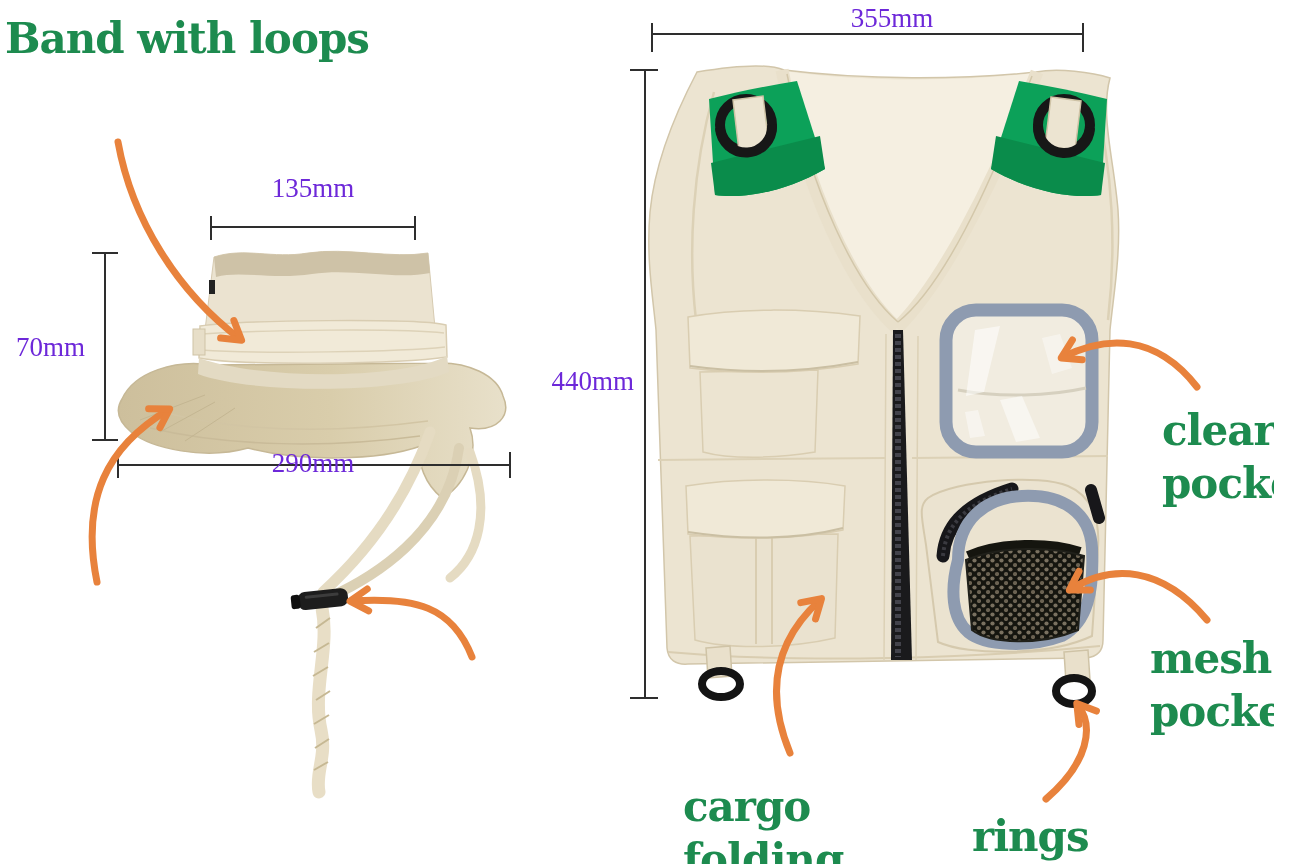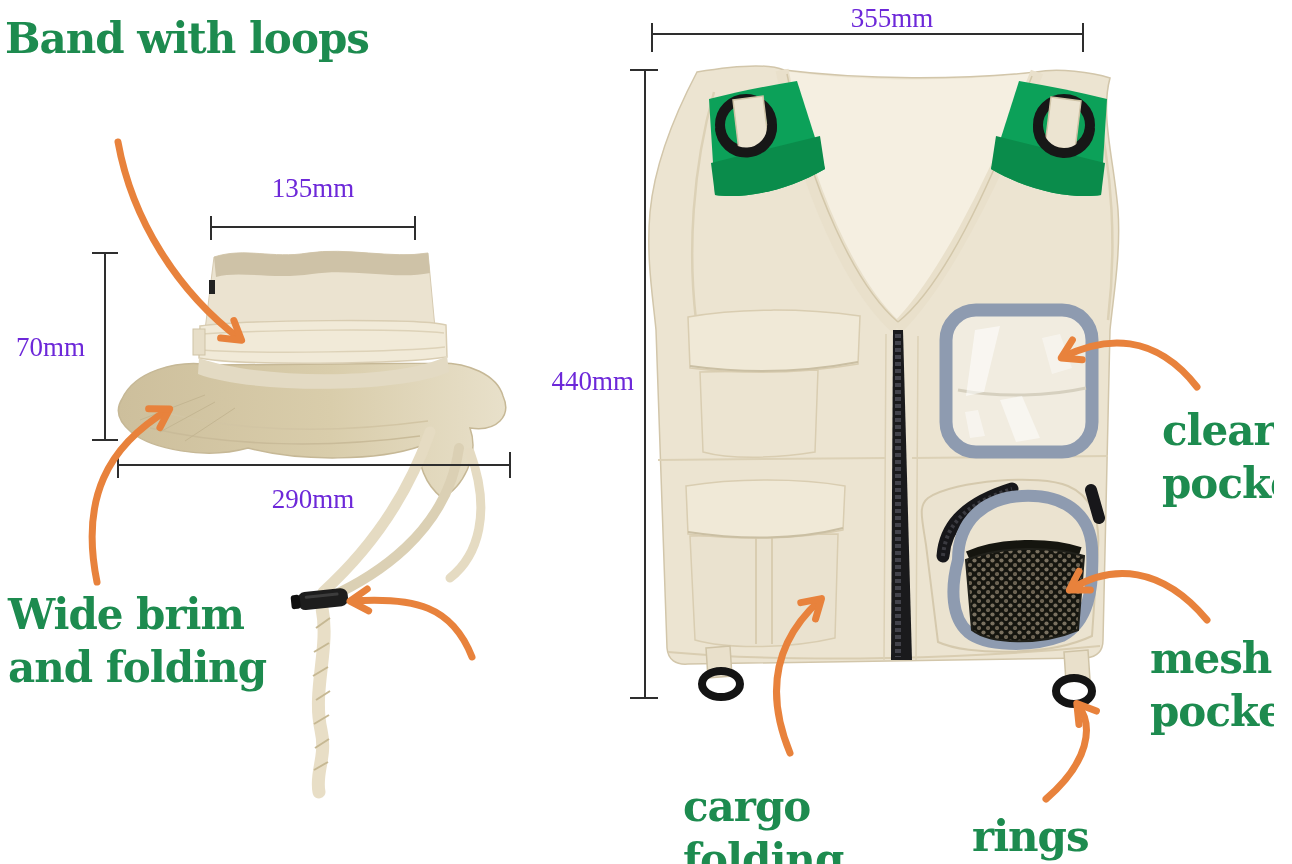--- a/index.html
+++ b/index.html
@@ -181,24 +181,20 @@
       <path d="M1207 620 C1162 566 1112 564 1071 589" marker-end="url(#ah)"></path>
       <path d="M790 753 C764 690 776 640 820 600" marker-end="url(#ah)"></path>
       <path d="M1046 799 C1089 762 1094 726 1078 705" marker-end="url(#ah)"></path>
     </g>
   </svg>
 
   <div class="green-label" style="left:5px;top:12px;">
     <div>Band with loops</div>
   </div>
 
-  <div class="green-label" style="left:8px;top:588px;">
-    <div>Wide brim</div>
-    <div>and folding</div>
-  </div>
 
   <div class="green-label" style="left:338px;top:690px;">
   </div>
 
   <div class="green-label" style="left:683px;top:752px;margin-top:28px;">
     <div>cargo</div>
     <div>folding</div>
   </div>
 
   <div class="green-label" style="left:972px;top:802px;margin-top:8px;">
@@ -210,17 +206,17 @@
     <div>pocket</div>
   </div>
 
   <div class="green-label" style="left:1150px;top:632px;">
     <div>mesh</div>
     <div>pocket</div>
   </div>
 
   <div class="dim-text c" style="left:258px;top:173px;width:110px;">135mm</div>
   <div class="dim-text" style="left:16px;top:332px;">70mm</div>
-  <div class="dim-text c" style="left:255px;top:484px;width:116px;">290mm</div>
+  <div class="dim-text c" style="left:255px;top:448px;width:116px;">290mm</div>
   <div class="dim-text c" style="left:837px;top:3px;width:110px;">355mm</div>
   <div class="dim-text r" style="left:548px;top:366px;width:86px;">440mm</div>
 
 </div>
 
 </body></html>

